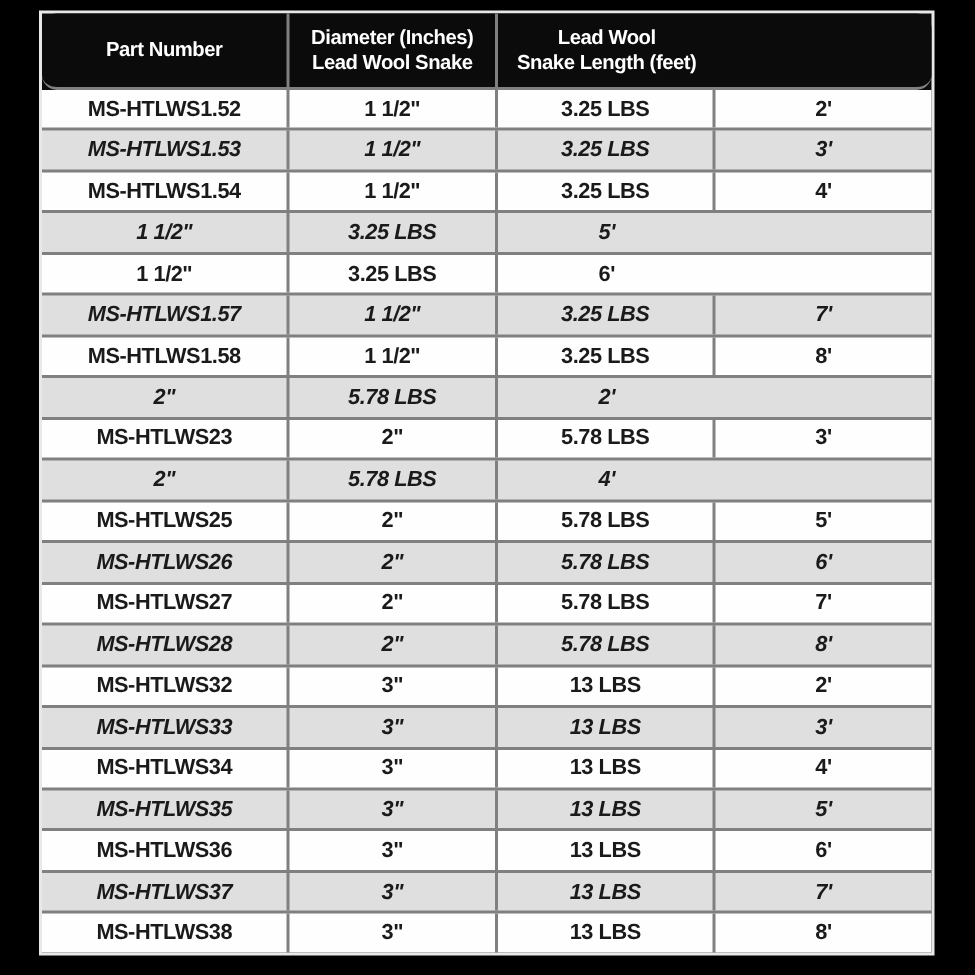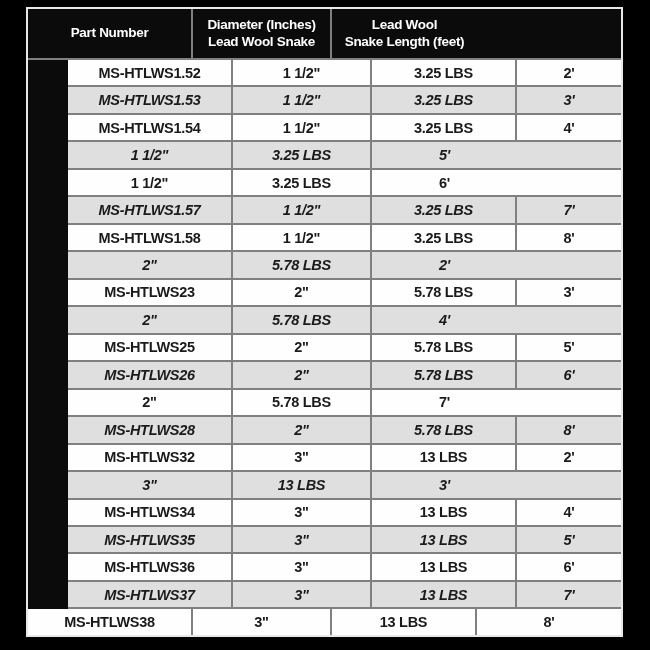--- a/index.html
+++ b/index.html
@@ -28,20 +28,21 @@
     display: flex;
     flex-direction: column;
   }
   .header-row {
     height: 51px;
     flex: 0 0 51px;
     background: var(--header-bg);
     display: grid;
     grid-template-columns: 165px 139px 145px 1fr;
     border-bottom: 2px solid var(--inner-border);
+    border-radius: 10px;
   }
   .hcell {
     display: flex;
     flex-direction: column;
     align-items: center;
     justify-content: center;
     color: var(--header-text);
     font-weight: 700;
     font-size: 13.5px;
     line-height: 1.22;
@@ -55,21 +56,21 @@
     flex: 1 1 auto;
     display: flex;
     flex-direction: column;
   }
   .row {
     flex: 1 1 auto;
     display: grid;
     grid-template-columns: 165px 139px 145px 1fr;
     background: var(--row-white);
   }
-  .row:not(:last-child) { border-bottom: 2px solid var(--inner-border); margin-left: 40px; }
+  .row:not(:last-child) { border-bottom: 2px solid var(--inner-border); }
   .row.alt { background: var(--row-alt); font-style: italic; }
   .cell {
     display: flex;
     align-items: center;
     justify-content: center;
     color: var(--row-text);
     font-weight: 700;
     font-size: 14.5px;
     letter-spacing: -0.3px;
     border-right: 2px solid var(--inner-border);
@@ -158,37 +159,39 @@
         <div class="cell">5.78 LBS</div>
         <div class="cell">5'</div>
       </div>
       <div class="row alt">
         <div class="cell">MS-HTLWS26</div>
         <div class="cell">2"</div>
         <div class="cell">5.78 LBS</div>
         <div class="cell">6'</div>
       </div>
       <div class="row">
+        <div class="cell">MS-HTLWS27</div>
         <div class="cell">2"</div>
         <div class="cell">5.78 LBS</div>
         <div class="cell">7'</div>
       </div>
       <div class="row alt">
         <div class="cell">MS-HTLWS28</div>
         <div class="cell">2"</div>
         <div class="cell">5.78 LBS</div>
         <div class="cell">8'</div>
       </div>
       <div class="row">
         <div class="cell">MS-HTLWS32</div>
         <div class="cell">3"</div>
         <div class="cell">13 LBS</div>
         <div class="cell">2'</div>
       </div>
       <div class="row alt">
+        <div class="cell">MS-HTLWS33</div>
         <div class="cell">3"</div>
         <div class="cell">13 LBS</div>
         <div class="cell">3'</div>
       </div>
       <div class="row">
         <div class="cell">MS-HTLWS34</div>
         <div class="cell">3"</div>
         <div class="cell">13 LBS</div>
         <div class="cell">4'</div>
       </div>

